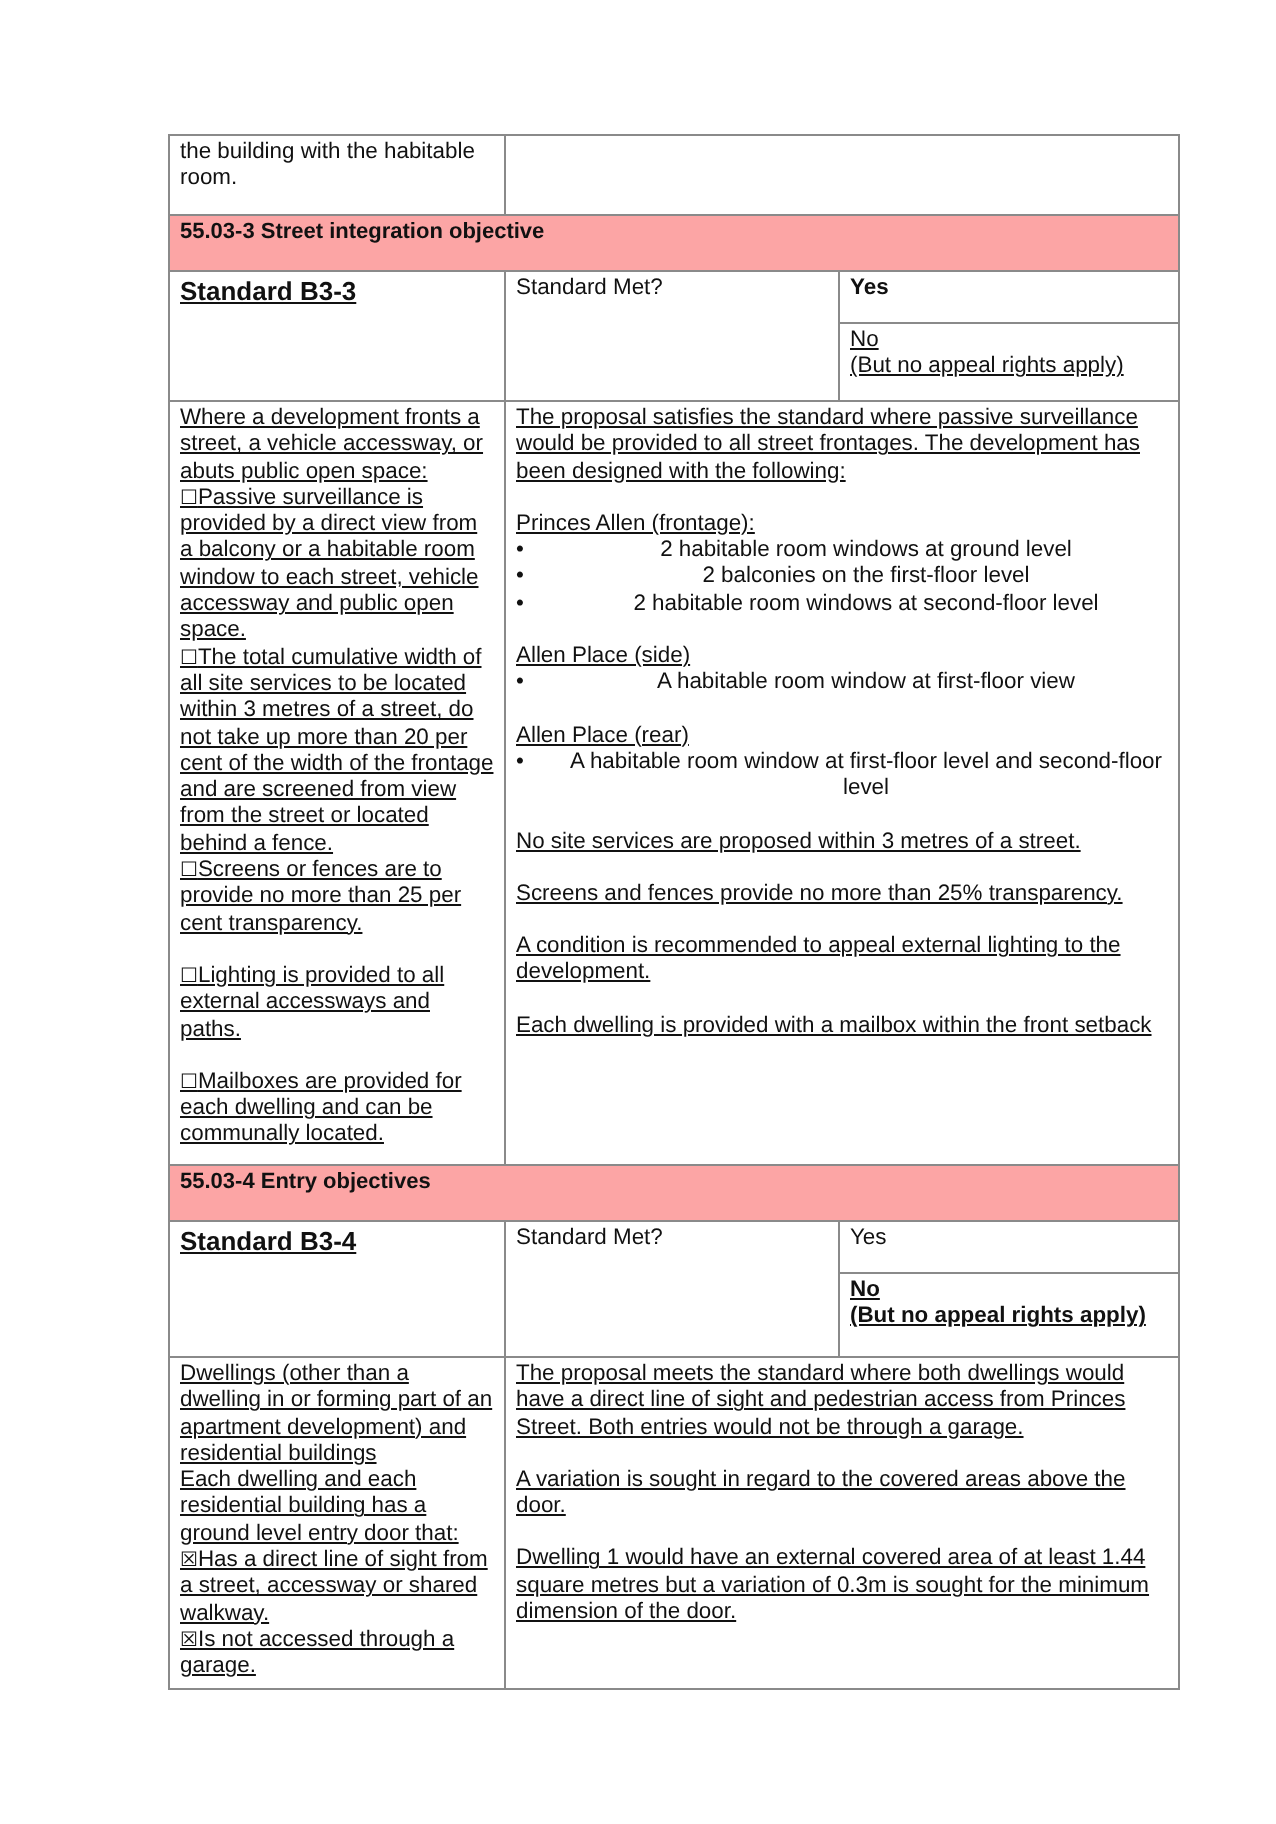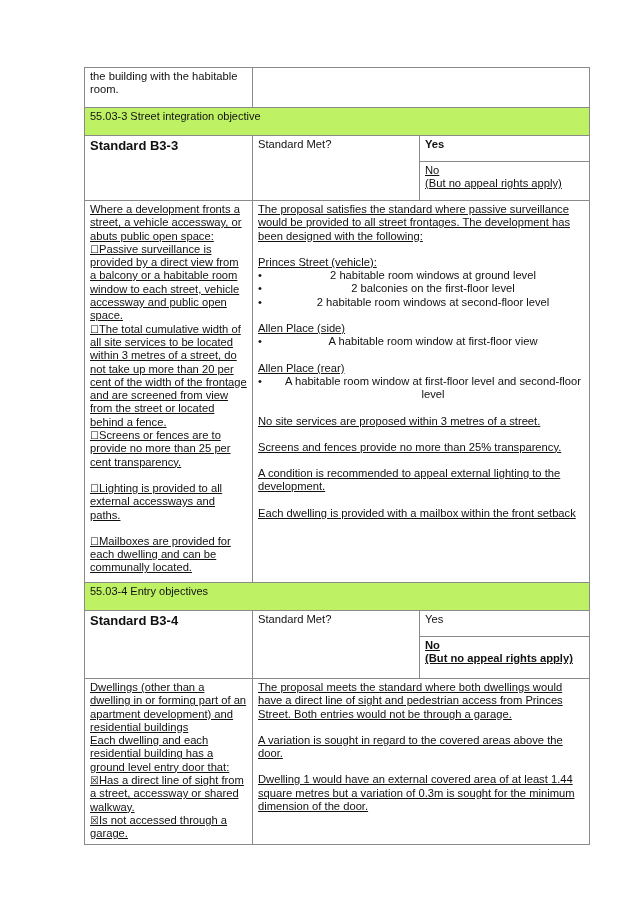--- a/index.html
+++ b/index.html
@@ -1,21 +1,21 @@
 <!DOCTYPE html>
 <html><head>
 <meta charset="utf-8">
 <style>
   html, body { margin:0; padding:0; background:#ffffff; }
   body { width:638px; height:912px; position:relative; font-family:"Liberation Sans", sans-serif; color:#111; }
   .page { position:absolute; left:16px; top:0; width:638px; height:912px; background:#fff; }
   table.doc { position:absolute; left:68px; top:67px; width:505px; border-collapse:collapse; table-layout:fixed; font-size:11.2px; line-height:13.3px; }
   table.doc td { border:1px solid #8a8a8a; vertical-align:top; padding:2px 5px 3px 5px; }
-  .hdr td { background:#bef264; font-weight:normal; font-size:11px; height:22px; padding-top:3px; }
-  .std-title { font-weight:bold; font-size:13px; padding-top:3px !important; }
+  .hdr td { background:#fca5a5; font-weight:bold; font-size:11px; height:22px; padding-top:3px; }
+  .std-title { font-weight:bold; font-size:13px; padding-top:3px !important;text-decoration:underline; }
   .bold { font-weight:bold; }
   p { margin:0;text-decoration:underline; }
   .gap { height:13px; }
   ul { margin:0; padding:0; list-style:none;text-align:center; }
   ul li { position:relative; padding-left:24px; }
   ul li::before { content:"\2022"; position:absolute; left:0; top:0; }
   .chk { font-family:"DejaVu Sans", sans-serif; font-size:10px; }
 </style>
 </head>
 <body>
@@ -57,21 +57,21 @@
       <p><span class="chk">☐</span><span>The total cumulative width of all site services to be located within 3 metres of a street, do not take up more than 20 per cent of the width of the frontage and are screened from view from the street or located behind a fence.</span></p>
       <p><span class="chk">☐</span><span>Screens or fences are to provide no more than 25 per cent transparency.</span></p>
       <div class="gap"></div>
       <p><span class="chk">☐</span><span>Lighting is provided to all external accessways and paths.</span></p>
       <div class="gap"></div>
       <p><span class="chk">☐</span><span>Mailboxes are provided for each dwelling and can be communally located.</span></p>
     </td>
     <td colspan="2">
       <p>The proposal satisfies the standard where passive surveillance would be provided to all street frontages. The development has been designed with the following:</p>
       <div class="gap"></div>
-      <p>Princes Street (vehicle):</p>
+      <p>Princes Allen (frontage):</p>
       <ul>
         <li>2 habitable room windows at ground level</li>
         <li>2 balconies on the first-floor level</li>
         <li>2 habitable room windows at second-floor level</li>
       </ul>
       <div class="gap"></div>
       <p>Allen Place (side)</p>
       <ul>
         <li>A habitable room window at first-floor view</li>
       </ul>

